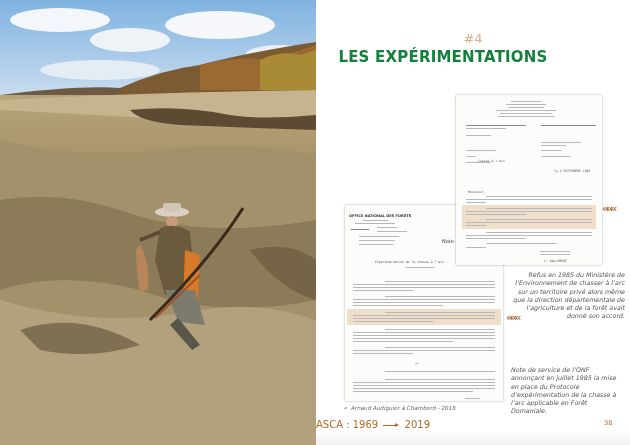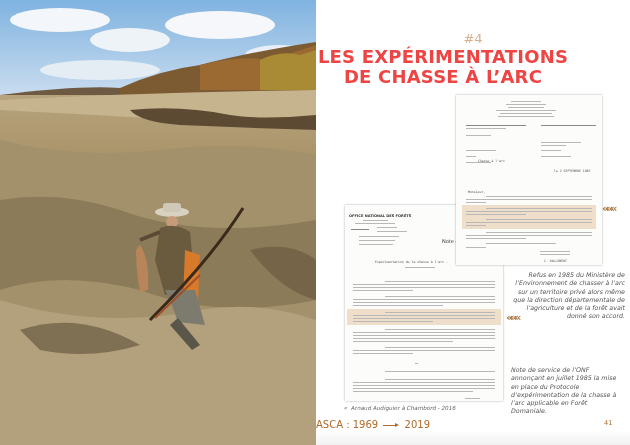--- a/index.html
+++ b/index.html
@@ -3,21 +3,21 @@
 <meta charset="utf-8">
 <style>
   html, body { margin:0; padding:0; }
   body { width:630px; height:445px; position:relative; overflow:hidden; background:#ffffff; font-family:"Liberation Sans", sans-serif; }
   .spread { position:absolute; left:0; top:0; width:630px; height:445px; }
   .photo { position:absolute; left:0; top:0; width:316px; height:445px; overflow:hidden; background:#8a7a5a; }
   .photo svg { display:block; }
   .page { position:absolute; left:316px; top:0; width:314px; height:445px; background:#ffffff; }
   .page-shadow { position:absolute; left:0; top:430px; width:314px; height:15px; background:linear-gradient(#ffffff,#f1f1f1); }
   .chapter-num { position:absolute; left:0; width:314px; top:31px; text-align:center; color:#d8b08a; font-size:13px; font-family:"DejaVu Sans", sans-serif; }
-  .title { position:absolute; left:0; width:254px; top:47px; text-align:center; color:#ef4444; font-weight:bold; font-size:18px; line-height:20px; font-family:"DejaVu Sans", sans-serif; letter-spacing:0.2px; }
+  .title { position:absolute; left:0; width:254px; top:47px; text-align:center; color:#15803d; font-weight:bold; font-size:15px; line-height:20px; font-family:"DejaVu Sans", sans-serif; letter-spacing:0.2px; }
   .intro { position:absolute; left:16px; top:93px; width:123px; color:#333; font-size:7.2px; line-height:10.2px; text-align:justify; text-indent:28px; font-family:"DejaVu Sans", sans-serif; }
   .doc { position:absolute; background:#fcfcfa; box-shadow:0 0 2px rgba(0,0,0,0.35); overflow:hidden; }
   .doc1 { left:140px; top:95px; width:146px; height:170px; z-index:2; }
   .doc2 { left:29px; top:205px; width:158px; height:196px; z-index:1; }
   .line { position:absolute; height:1px; background:#b8b8b8; }
   .line.dark { background:#8a8a8a; }
   .hl { position:absolute; background:#efdfca; }
   .doc-text { position:absolute; font-size:3.2px; color:#555; font-family:"DejaVu Sans Mono", monospace; white-space:nowrap; }
   .doc-heading { position:absolute; font-size:3.6px; font-weight:bold; color:#333; font-family:"DejaVu Sans", sans-serif; white-space:nowrap; }
   .note-label { position:absolute; font-size:5px; color:#333; font-family:"DejaVu Sans", sans-serif; white-space:nowrap; }
@@ -79,21 +79,20 @@
       <line x1="140" y1="240" x2="160" y2="232" stroke="#5a4a36" stroke-width="4"></line>
       <path d="M243 208 Q210 260 150 320" stroke="#3a2a1a" stroke-width="3" fill="none"></path>
       <line x1="155" y1="318" x2="200" y2="275" stroke="#a0502a" stroke-width="2"></line>
     </svg>
   </div>
 
   <div class="page">
     <div class="chapter-num">#4</div>
     <div class="title">
       <div>LES EXPÉRIMENTATIONS</div>
-      <div>DE CHASSE À L’ARC</div>
     </div>
 
     <div class="doc doc1">
       <div class="line" style="left:55px;top:6px;width:30px;"></div>
       <div class="line" style="left:50px;top:9px;width:40px;"></div>
       <div class="line" style="left:52px;top:12px;width:36px;"></div>
       <div class="line" style="left:40px;top:15px;width:60px;"></div>
       <div class="line" style="left:44px;top:18px;width:52px;"></div>
       <div class="line" style="left:42px;top:21px;width:56px;"></div>
       <div class="line dark" style="left:10px;top:30px;width:60px;"></div>
@@ -180,16 +179,16 @@
     <div class="caption right" style="left:192px;top:271px;width:117px;">Refus en 1985 du Ministère de l’Environnement de chasser à l’arc sur un territoire privé alors même que la direction départementale de l’agriculture et de la forêt avait donné son accord.</div>
     <div class="caption" style="left:195px;top:366px;width:112px;">Note de service de l’ONF annonçant en juillet 1985 la mise en place du Protocole d’expérimentation de la chasse à l’arc applicable en Forêt Domaniale.</div>
 
     <div class="photo-credit">«&nbsp; Arnaud Audiguier à Chambord - 2016</div>
 
     <div class="footer">
       <span>ASCA : 1969</span>
       <span class="arrow"></span>
       <span>2019</span>
     </div>
-    <div class="page-number">41</div>
+    <div class="page-number">38</div>
     <div class="page-shadow"></div>
   </div>
 </div>
 
 </body></html>

